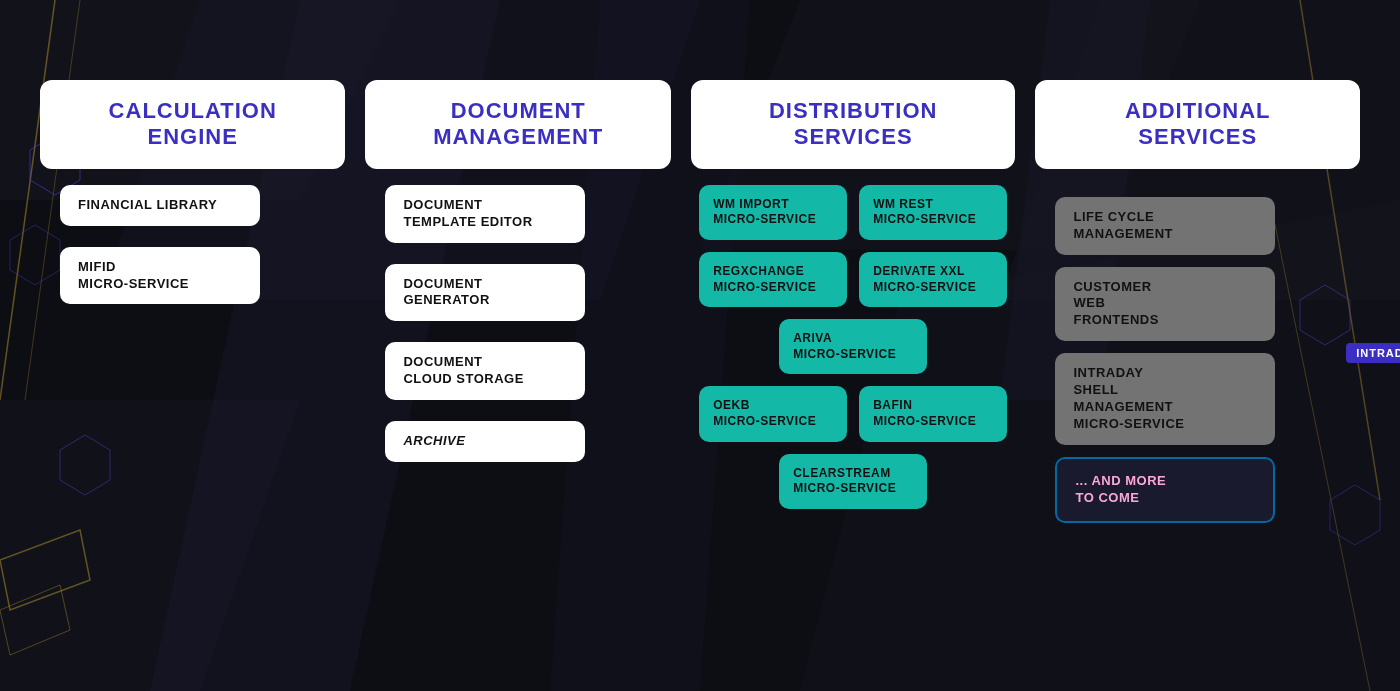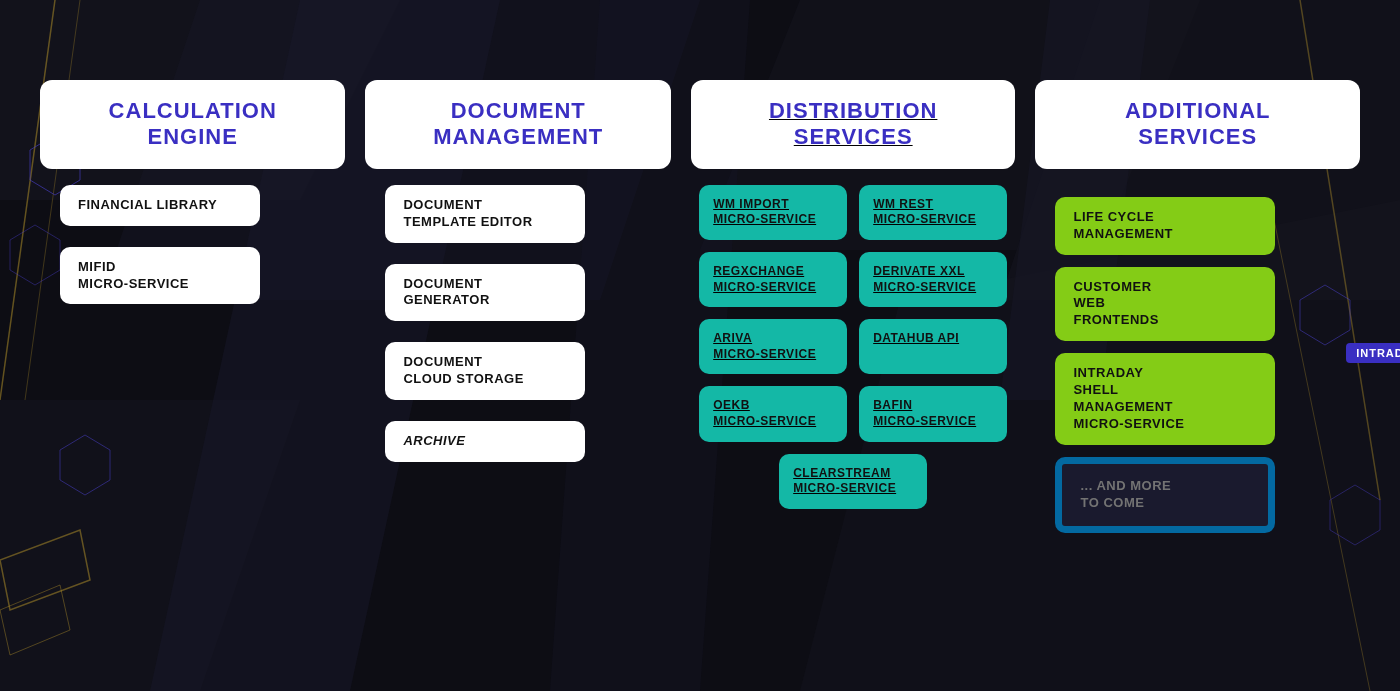--- a/index.html
+++ b/index.html
@@ -125,21 +125,21 @@
     .add-items {
       display: flex;
       flex-direction: column;
       gap: 12px;
       width: 100%;
       padding-left: 20px;
       position: relative;
     }
 
     .add-item {
-      background: #84cc16;
+      background: #737373;
       border-radius: 10px;
       padding: 12px 18px;
       font-size: 13px;
       font-weight: 600;
       letter-spacing: 0.5px;
       color: #111;
       line-height: 1.3;
       text-transform: uppercase;
       width: 220px;
     }
@@ -158,36 +158,35 @@
       font-size: 11px;
       font-weight: 700;
       letter-spacing: 1px;
       padding: 4px 10px;
       border-radius: 4px;
       text-transform: uppercase;
     }
 
     .more-box {
       background: #1a1a2e;
-      border: 7px solid #0369a1;
+      border: 2px solid #0369a1;
       border-radius: 10px;
       padding: 14px 18px;
       font-size: 13px;
       font-weight: 600;
       letter-spacing: 0.5px;
-      color: #737373;
+      color: #f9a8d4;
       line-height: 1.3;
       text-transform: uppercase;
       width: 220px;
     }
 
     
     .column-dist {
       width: 340px;
-      text-decoration: underline;
     }
   </style>
 </head>
 <body>
 
 <div class="bg-overlay">
   <svg viewBox="0 0 1400 691" xmlns="http://www.w3.org/2000/svg">
 
     <polygon points="0,0 400,0 300,200 -100,200" fill="#161620" opacity="0.6"></polygon>
     <polygon points="200,0 700,0 600,300 100,300" fill="#1a1a28" opacity="0.4"></polygon>
@@ -250,21 +249,20 @@
       <div class="dist-row">
         <div class="dist-item">WM IMPORT<br>MICRO-SERVICE</div>
         <div class="dist-item">WM REST<br>MICRO-SERVICE</div>
       </div>
       <div class="dist-row">
         <div class="dist-item">REGXCHANGE<br>MICRO-SERVICE</div>
         <div class="dist-item">DERIVATE XXL<br>MICRO-SERVICE</div>
       </div>
       <div class="dist-row">
         <div class="dist-item">ARIVA<br>MICRO-SERVICE</div>
-        <div class="dist-item">DATAHUB API</div>
       </div>
       <div class="dist-row">
         <div class="dist-item">OEKB<br>MICRO-SERVICE</div>
         <div class="dist-item">BAFIN<br>MICRO-SERVICE</div>
       </div>
       <div class="dist-row">
         <div class="dist-item">CLEARSTREAM<br>MICRO-SERVICE</div>
       </div>
     </div>
   </div>

